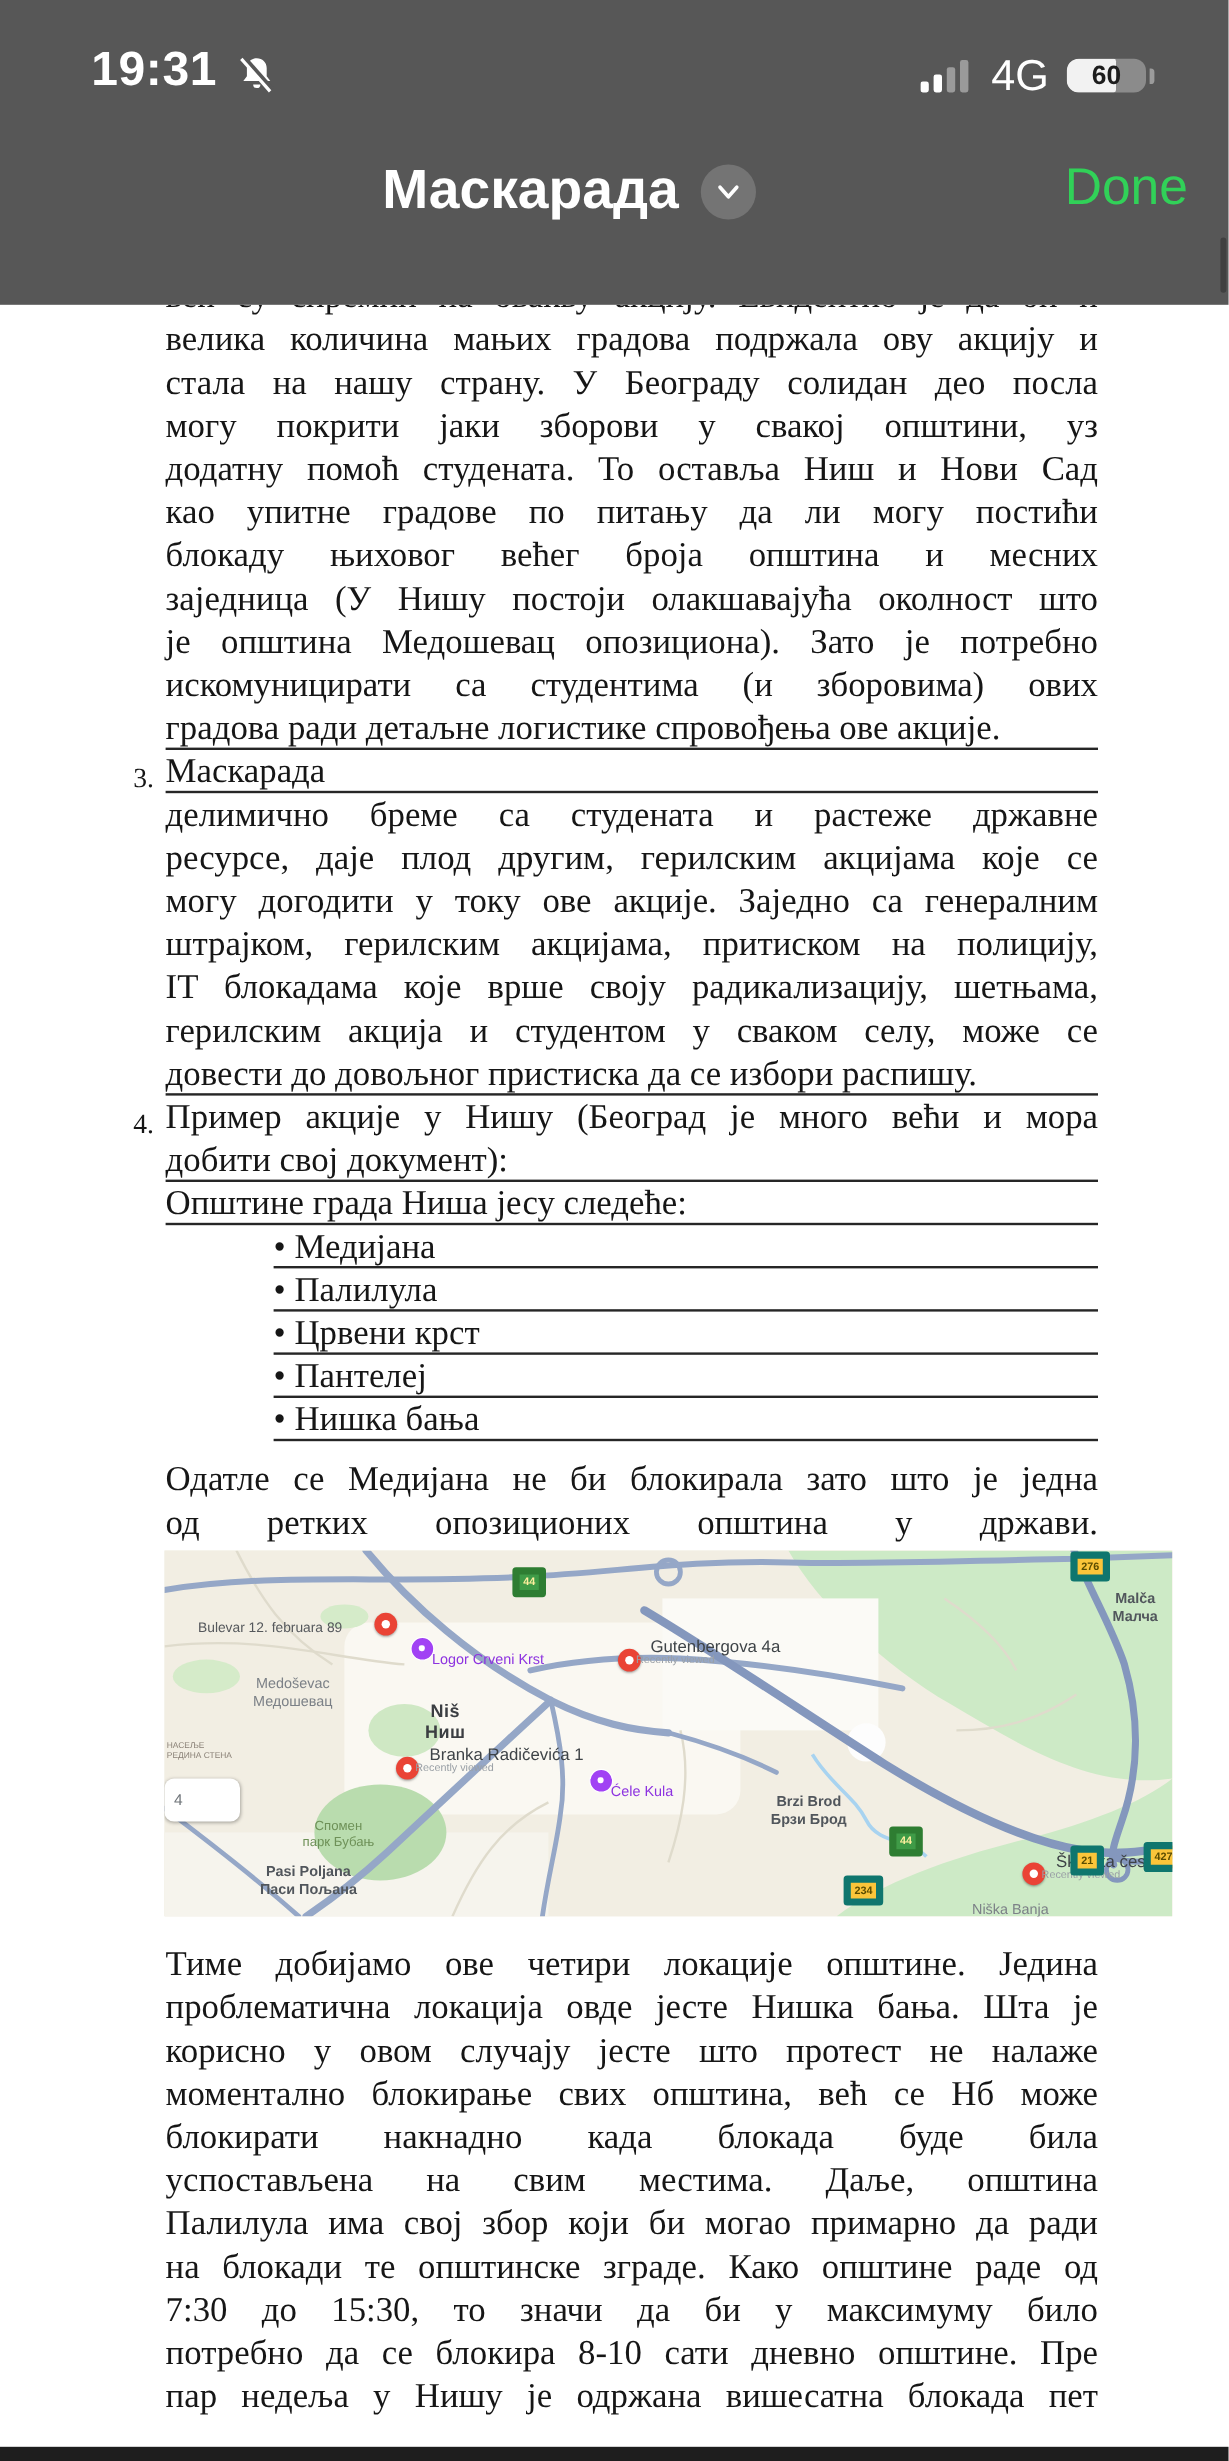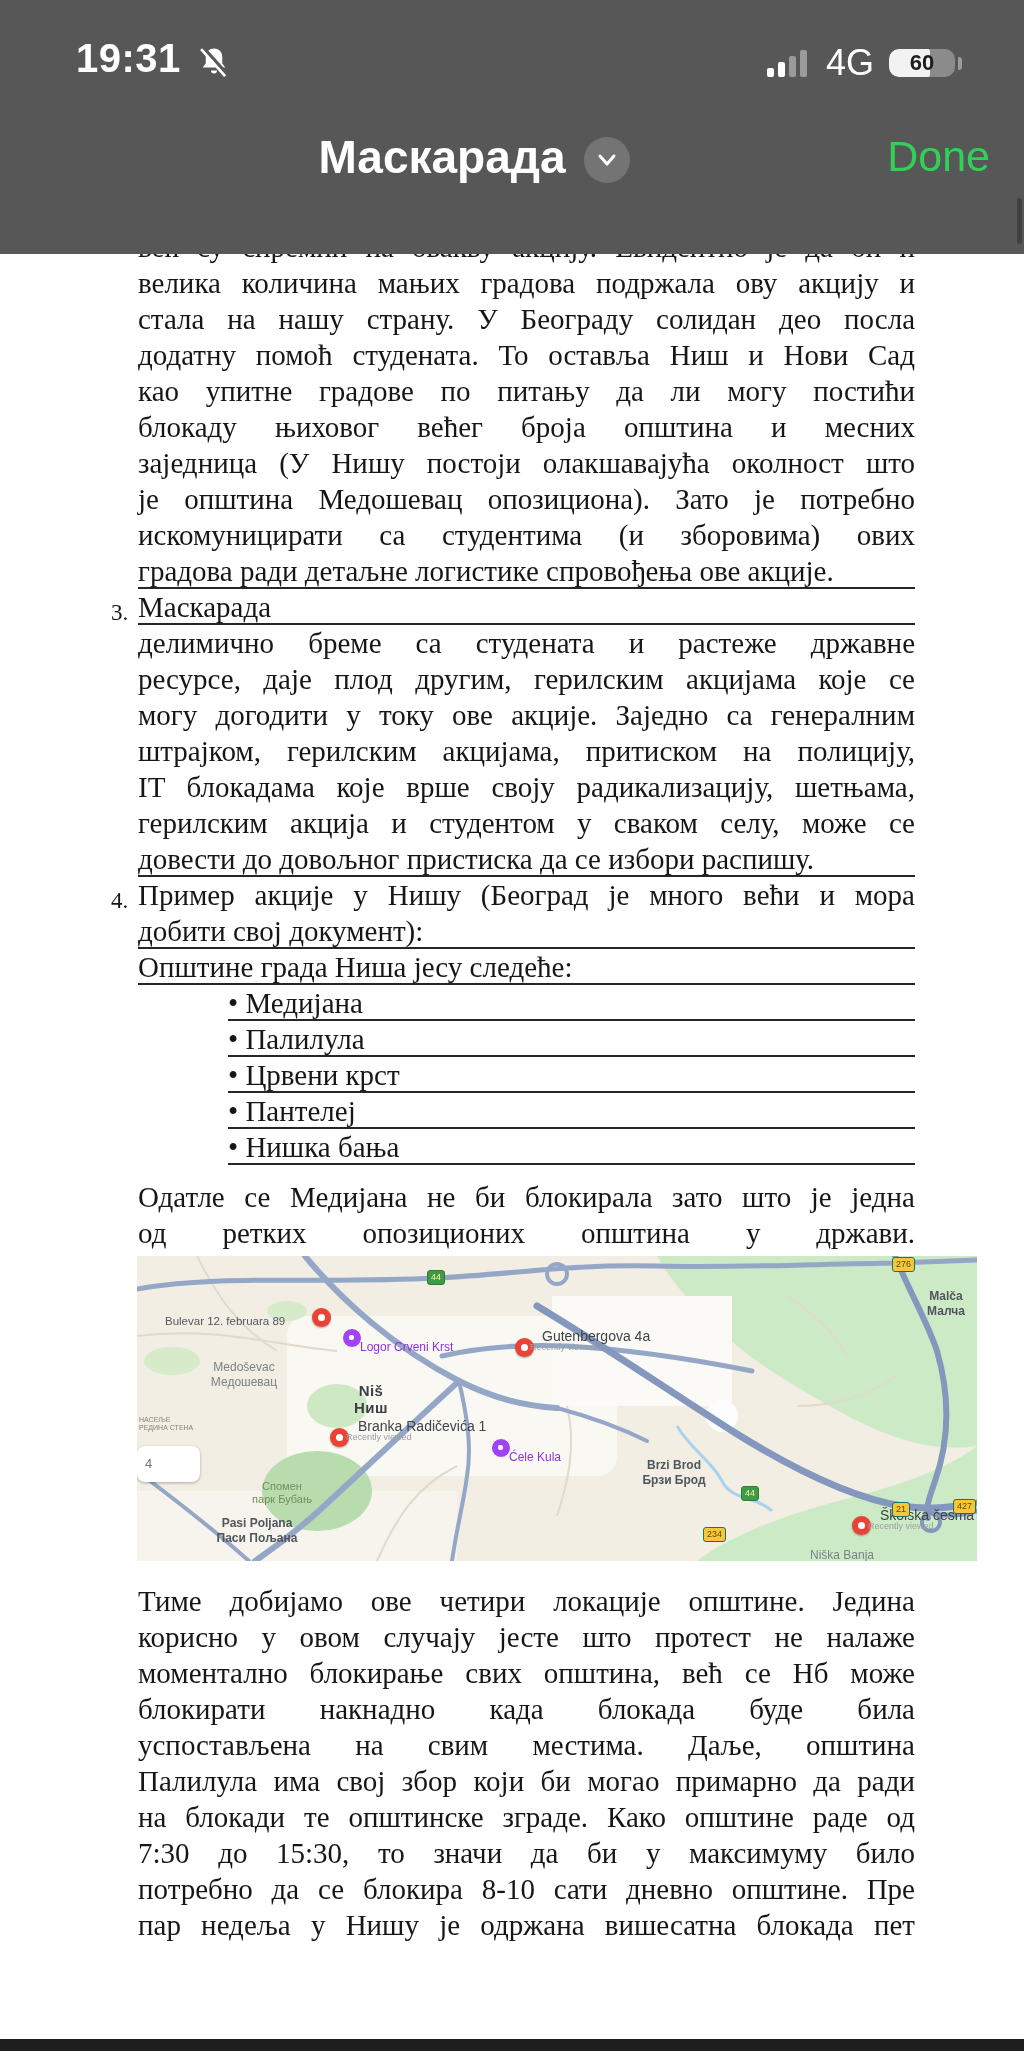--- a/index.html
+++ b/index.html
@@ -44,39 +44,40 @@
   .park{font-size:11px;color:#6e9158;text-align:center;transform:translateX(-50%);line-height:13px;}
   .tiny{font-size:7px;color:#8a8177;line-height:8px;}
   .street{font-size:11.5px;color:#55585c;}
   .poi-label{font-size:12px;color:#8d33e0;}
   .pin-label .nm{font-size:14px;color:#3e4347;line-height:12px;padding-left:12px;}
   .pin-label .sub{font-size:9px;color:#9aa0a6;line-height:10px;}
   .pin-red{position:absolute;width:19px;height:19px;border-radius:50%;background:#ea4335;box-shadow:0 1px 2px rgba(0,0,0,.35);}
   .pin-red::after{content:"";position:absolute;left:6px;top:6px;width:7px;height:7px;border-radius:50%;background:#fff;}
   .pin-purple{position:absolute;width:18px;height:18px;border-radius:50%;background:#a142f4;border:1px solid #fff;}
   .pin-purple::after{content:"";position:absolute;left:5.5px;top:5.5px;width:5px;height:5px;border-radius:2px;background:#fff;}
-  .shield{position:absolute;font-size:9px;line-height:13px;font-weight:400;color:#5b4d00;background:#fbc53a;border:1px solid #0f766e;border-radius:3px;padding:0 3px;}
+  .shield{position:absolute;font-size:9px;line-height:13px;font-weight:700;color:#5b4d00;background:#fbc53a;border:6px solid #0f766e;border-radius:3px;padding:0 3px;}
   .shield.green{background:#3f9b47;color:#ffef9e;border-color:#2e7d32;}
   .map-control{position:absolute;left:0px;top:190px;width:55px;height:36px;background:#fff;border-radius:8px;box-shadow:0 1px 3px rgba(0,0,0,.3);color:#70757a;font-size:13px;display:flex;align-items:center;padding-left:8px;}
 
   
   .bottom-bar{position:absolute;left:0;bottom:0;width:1024px;height:12px;background:#1e1e1e;z-index:25;}
 </style>
 </head>
 <body>
 
 <div class="screen">
 
   <div class="doc-area">
     <div class="doc">
       <div id="doc-pre">
           <div class="block">
             <div class="line sp">већ су спремни на овакву акцију. Евидентно је да би и</div>
             <div class="line sp">велика количина мањих градова подржала ову акцију и</div>
             <div class="line sp">стала на нашу страну. У Београду солидан део посла</div>
+            <div class="line sp">могу покрити јаки зборови у свакој општини, уз</div>
             <div class="line sp">додатну помоћ студената. То оставља Ниш и Нови Сад</div>
             <div class="line sp">као упитне градове по питању да ли могу постићи</div>
             <div class="line sp">блокаду њиховог већег броја општина и месних</div>
             <div class="line sp">заједница (У Нишу постоји олакшавајућа околност што</div>
             <div class="line sp">је општина Медошевац опозициона). Зато је потребно</div>
             <div class="line sp">искомуницирати са студентима (и зборовима) ових</div>
             <div class="line u">градова ради детаљне логистике спровођења ове акције.</div>
           </div>
           <div class="block">
             <div class="line u"><span class="num">3.</span>Маскарада</div>
@@ -208,20 +209,21 @@
             <div class="shield" style="left: 566px; top: 271px;">234</div>
             <div class="shield" style="left: 755px; top: 246px;">21</div>
             <div class="shield" style="left: 816px; top: 243px;">427</div>
           </div>
         <div class="map-control">4</div>
       </div>
 
       <div id="doc-post">
           <div class="block para-d">
             <div class="line sp">Тиме добијамо ове четири локације општине. Једина</div>
+            <div class="line sp">проблематична локација овде јесте Нишка бања. Шта је</div>
             <div class="line sp">корисно у овом случају јесте што протест не налаже</div>
             <div class="line sp">моментално блокирање свих општина, већ се Нб може</div>
             <div class="line sp">блокирати накнадно када блокада буде била</div>
             <div class="line sp">успостављена на свим местима. Даље, општина</div>
             <div class="line sp">Палилула има свој збор који би могао примарно да ради</div>
             <div class="line sp">на блокади те општинске зграде. Како општине раде од</div>
             <div class="line sp">7:30 до 15:30, то значи да би у максимуму било</div>
             <div class="line sp">потребно да се блокира 8-10 сати дневно општине. Пре</div>
             <div class="line sp">пар недеља у Нишу је одржана вишесатна блокада пет</div>
           </div>

